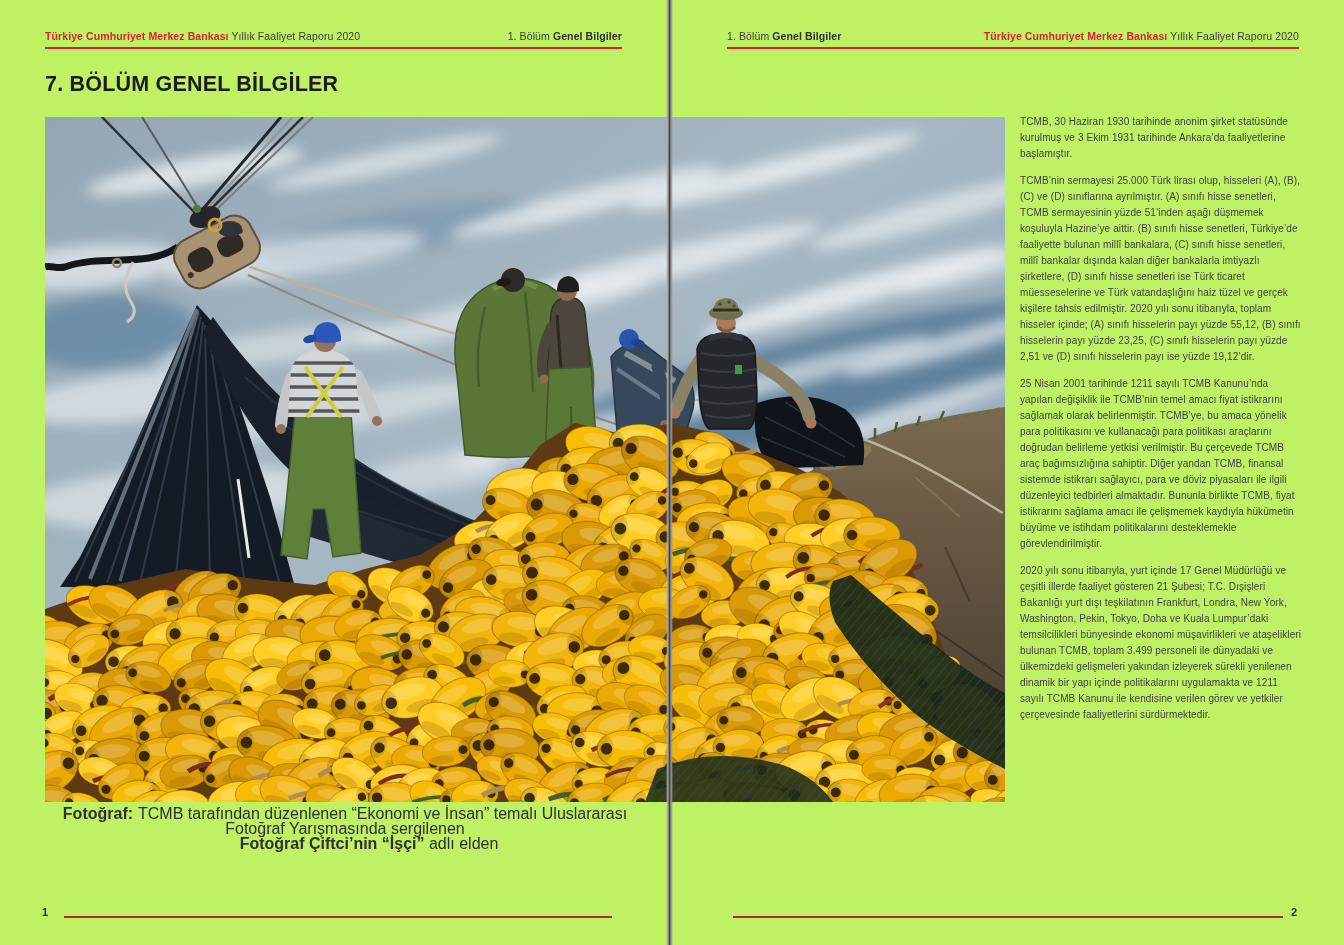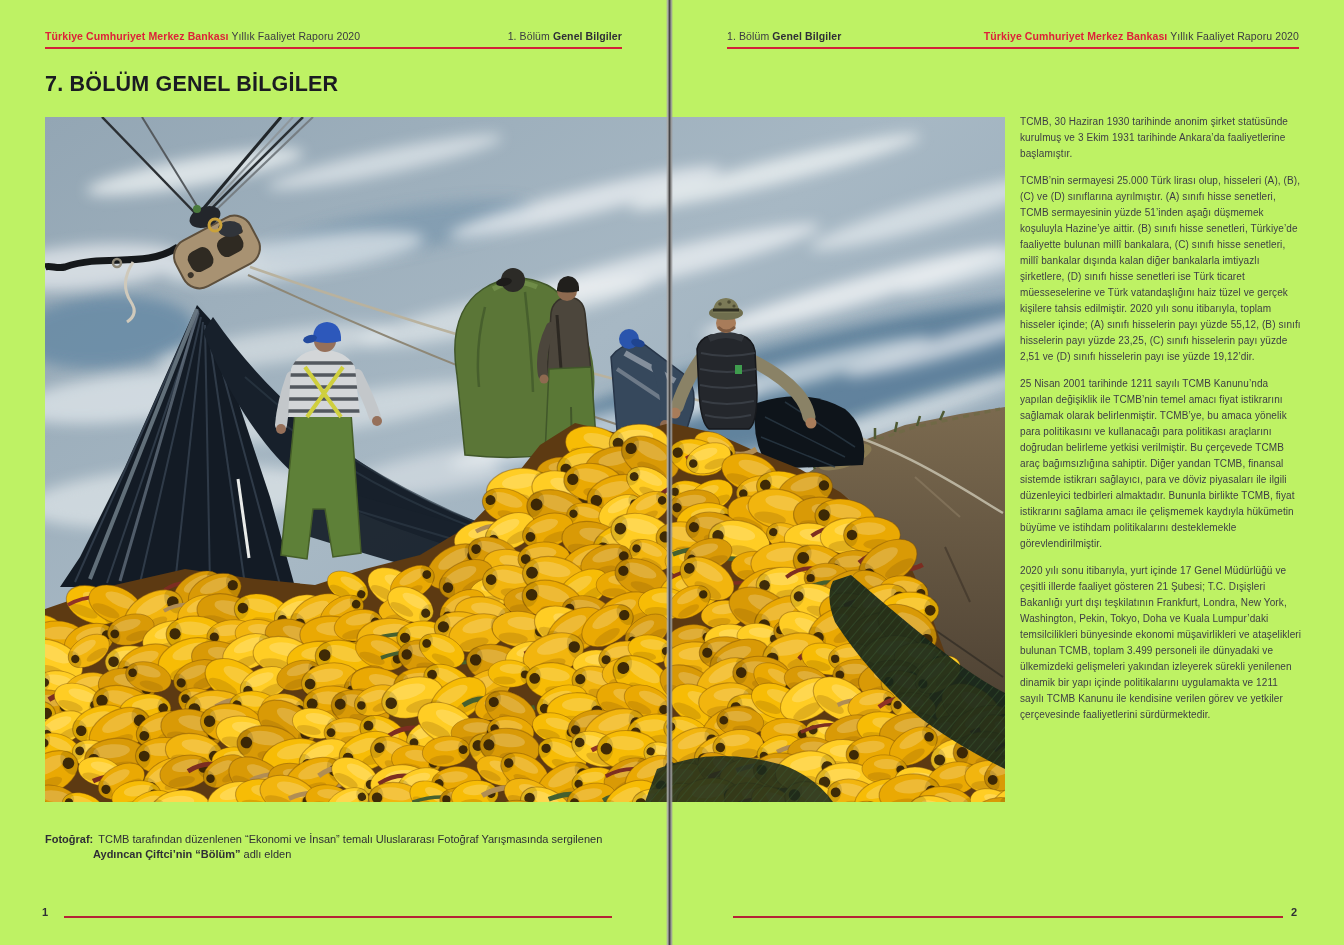--- a/index.html
+++ b/index.html
@@ -6,21 +6,21 @@
   .spread{
     position:relative;width:1344px;height:945px;background:#bef264;overflow:hidden;
     font-family:"Liberation Sans","DejaVu Sans",sans-serif;color:#3c3c44;
   }
   .hdr{position:absolute;top:30px;font-size:10.5px;letter-spacing:.1px;color:#3a3a42;white-space:nowrap;}
   .hdr .brand{color:#dd2139;font-weight:bold;}
   .hdr .b{font-weight:bold;color:#2e2e36;}
   .hdr-rule{position:absolute;top:47px;height:2px;background:#d22139;}
   .page-title{position:absolute;left:45px;top:72px;font-size:21.5px;font-weight:bold;color:#1b1b22;letter-spacing:.2px;}
   .photo{position:absolute;left:45px;top:117px;width:960px;height:685px;display:block;}
-  .caption{position:absolute;left:45px;top:832px;width:600px;font-size:11px;line-height:15px;color:#2e2e35;}
+  .caption{position:absolute;left:45px;top:806px;width:600px;font-size:16px;line-height:15px;color:#2e2e35;text-align:center;}
   .caption .cap-label{font-weight:bold;margin-right:5px;}
   .caption .cap-line2{padding-left:48px;}
   .caption .cap-bold{font-weight:bold;}
   .bodycol{position:absolute;left:1020px;top:114px;width:284px;}
   .bodycol p{margin:0 0 11px 0;font-size:10px;line-height:16px;color:#3d3d45;letter-spacing:.1px;}
   .pageno{position:absolute;top:906px;font-size:11px;font-weight:bold;color:#2f2f35;}
   .foot-rule{position:absolute;top:916px;height:2px;background:#b42336;}
   .gutter{position:absolute;left:666px;top:0;width:7px;height:945px;z-index:5;
     background:linear-gradient(90deg,rgba(120,120,120,0) 0%,#ababab 25%,#454545 50%,#9a9a9a 75%,rgba(120,120,120,0) 100%);}
 </style>
@@ -677,21 +677,21 @@
     <g>
       <path d="M806,458 Q860,505 915,548 Q940,566 960,576 L960,652 Q905,625 868,595 Q820,552 790,505 Q780,480 788,464 Z" fill="#18271a" opacity="0.92"></path>
       <path d="M806,458 Q860,505 915,548 Q940,566 960,576 L960,652 Q905,625 868,595 Q820,552 790,505 Q780,480 788,464 Z" fill="url(#mesh)" opacity="0.8"></path>
       <path d="M612,652 Q668,628 738,648 Q770,660 788,685 L600,685 Z" fill="#1c2b1c" opacity="0.88"></path>
       <path d="M612,652 Q668,628 738,648 Q770,660 788,685 L600,685 Z" fill="url(#mesh)" opacity="0.7"></path>
     </g>
   </svg>
 
   <div class="caption">
     <div><span class="cap-label">Fotoğraf:</span><span>TCMB tarafından düzenlenen “Ekonomi ve İnsan” temalı Uluslararası Fotoğraf Yarışmasında sergilenen</span></div>
-    <div class="cap-line2"><span class="cap-bold">Aydıncan Çiftci’nin “Bölüm”</span><span> adlı elden</span></div>
+    <div class="cap-line2"><span class="cap-bold">Fotoğraf Çiftci’nin “İşçi”</span><span> adlı elden</span></div>
   </div>
 
   <div class="bodycol">
     <p>TCMB, 30 Haziran 1930 tarihinde anonim şirket statüsünde kurulmuş ve 3 Ekim 1931 tarihinde Ankara’da faaliyetlerine başlamıştır.</p>
     <p>TCMB’nin sermayesi 25.000 Türk lirası olup, hisseleri (A), (B), (C) ve (D) sınıflarına ayrılmıştır. (A) sınıfı hisse senetleri, TCMB sermayesinin yüzde 51’inden aşağı düşmemek koşuluyla Hazine’ye aittir. (B) sınıfı hisse senetleri, Türkiye’de faaliyette bulunan millî bankalara, (C) sınıfı hisse senetleri, millî bankalar dışında kalan diğer bankalarla imtiyazlı şirketlere, (D) sınıfı hisse senetleri ise Türk ticaret müesseselerine ve Türk vatandaşlığını haiz tüzel ve gerçek kişilere tahsis edilmiştir. 2020 yılı sonu itibarıyla, toplam hisseler içinde; (A) sınıfı hisselerin payı yüzde 55,12, (B) sınıfı hisselerin payı yüzde 23,25, (C) sınıfı hisselerin payı yüzde 2,51 ve (D) sınıfı hisselerin payı ise yüzde 19,12’dir.</p>
     <p>25 Nisan 2001 tarihinde 1211 sayılı TCMB Kanunu’nda yapılan değişiklik ile TCMB’nin temel amacı fiyat istikrarını sağlamak olarak belirlenmiştir. TCMB’ye, bu amaca yönelik para politikasını ve kullanacağı para politikası araçlarını doğrudan belirleme yetkisi verilmiştir. Bu çerçevede TCMB araç bağımsızlığına sahiptir. Diğer yandan TCMB, finansal sistemde istikrarı sağlayıcı, para ve döviz piyasaları ile ilgili düzenleyici tedbirleri almaktadır. Bununla birlikte TCMB, fiyat istikrarını sağlama amacı ile çelişmemek kaydıyla hükümetin büyüme ve istihdam politikalarını desteklemekle görevlendirilmiştir.</p>
     <p>2020 yılı sonu itibarıyla, yurt içinde 17 Genel Müdürlüğü ve çeşitli illerde faaliyet gösteren 21 Şubesi; T.C. Dışişleri Bakanlığı yurt dışı teşkilatının Frankfurt, Londra, New York, Washington, Pekin, Tokyo, Doha ve Kuala Lumpur’daki temsilcilikleri bünyesinde ekonomi müşavirlikleri ve ataşelikleri bulunan TCMB, toplam 3.499 personeli ile dünyadaki ve ülkemizdeki gelişmeleri yakından izleyerek sürekli yenilenen dinamik bir yapı içinde politikalarını uygulamakta ve 1211 sayılı TCMB Kanunu ile kendisine verilen görev ve yetkiler çerçevesinde faaliyetlerini sürdürmektedir.</p>
   </div>
 
   <div class="pageno" style="left:42px;">1</div>

